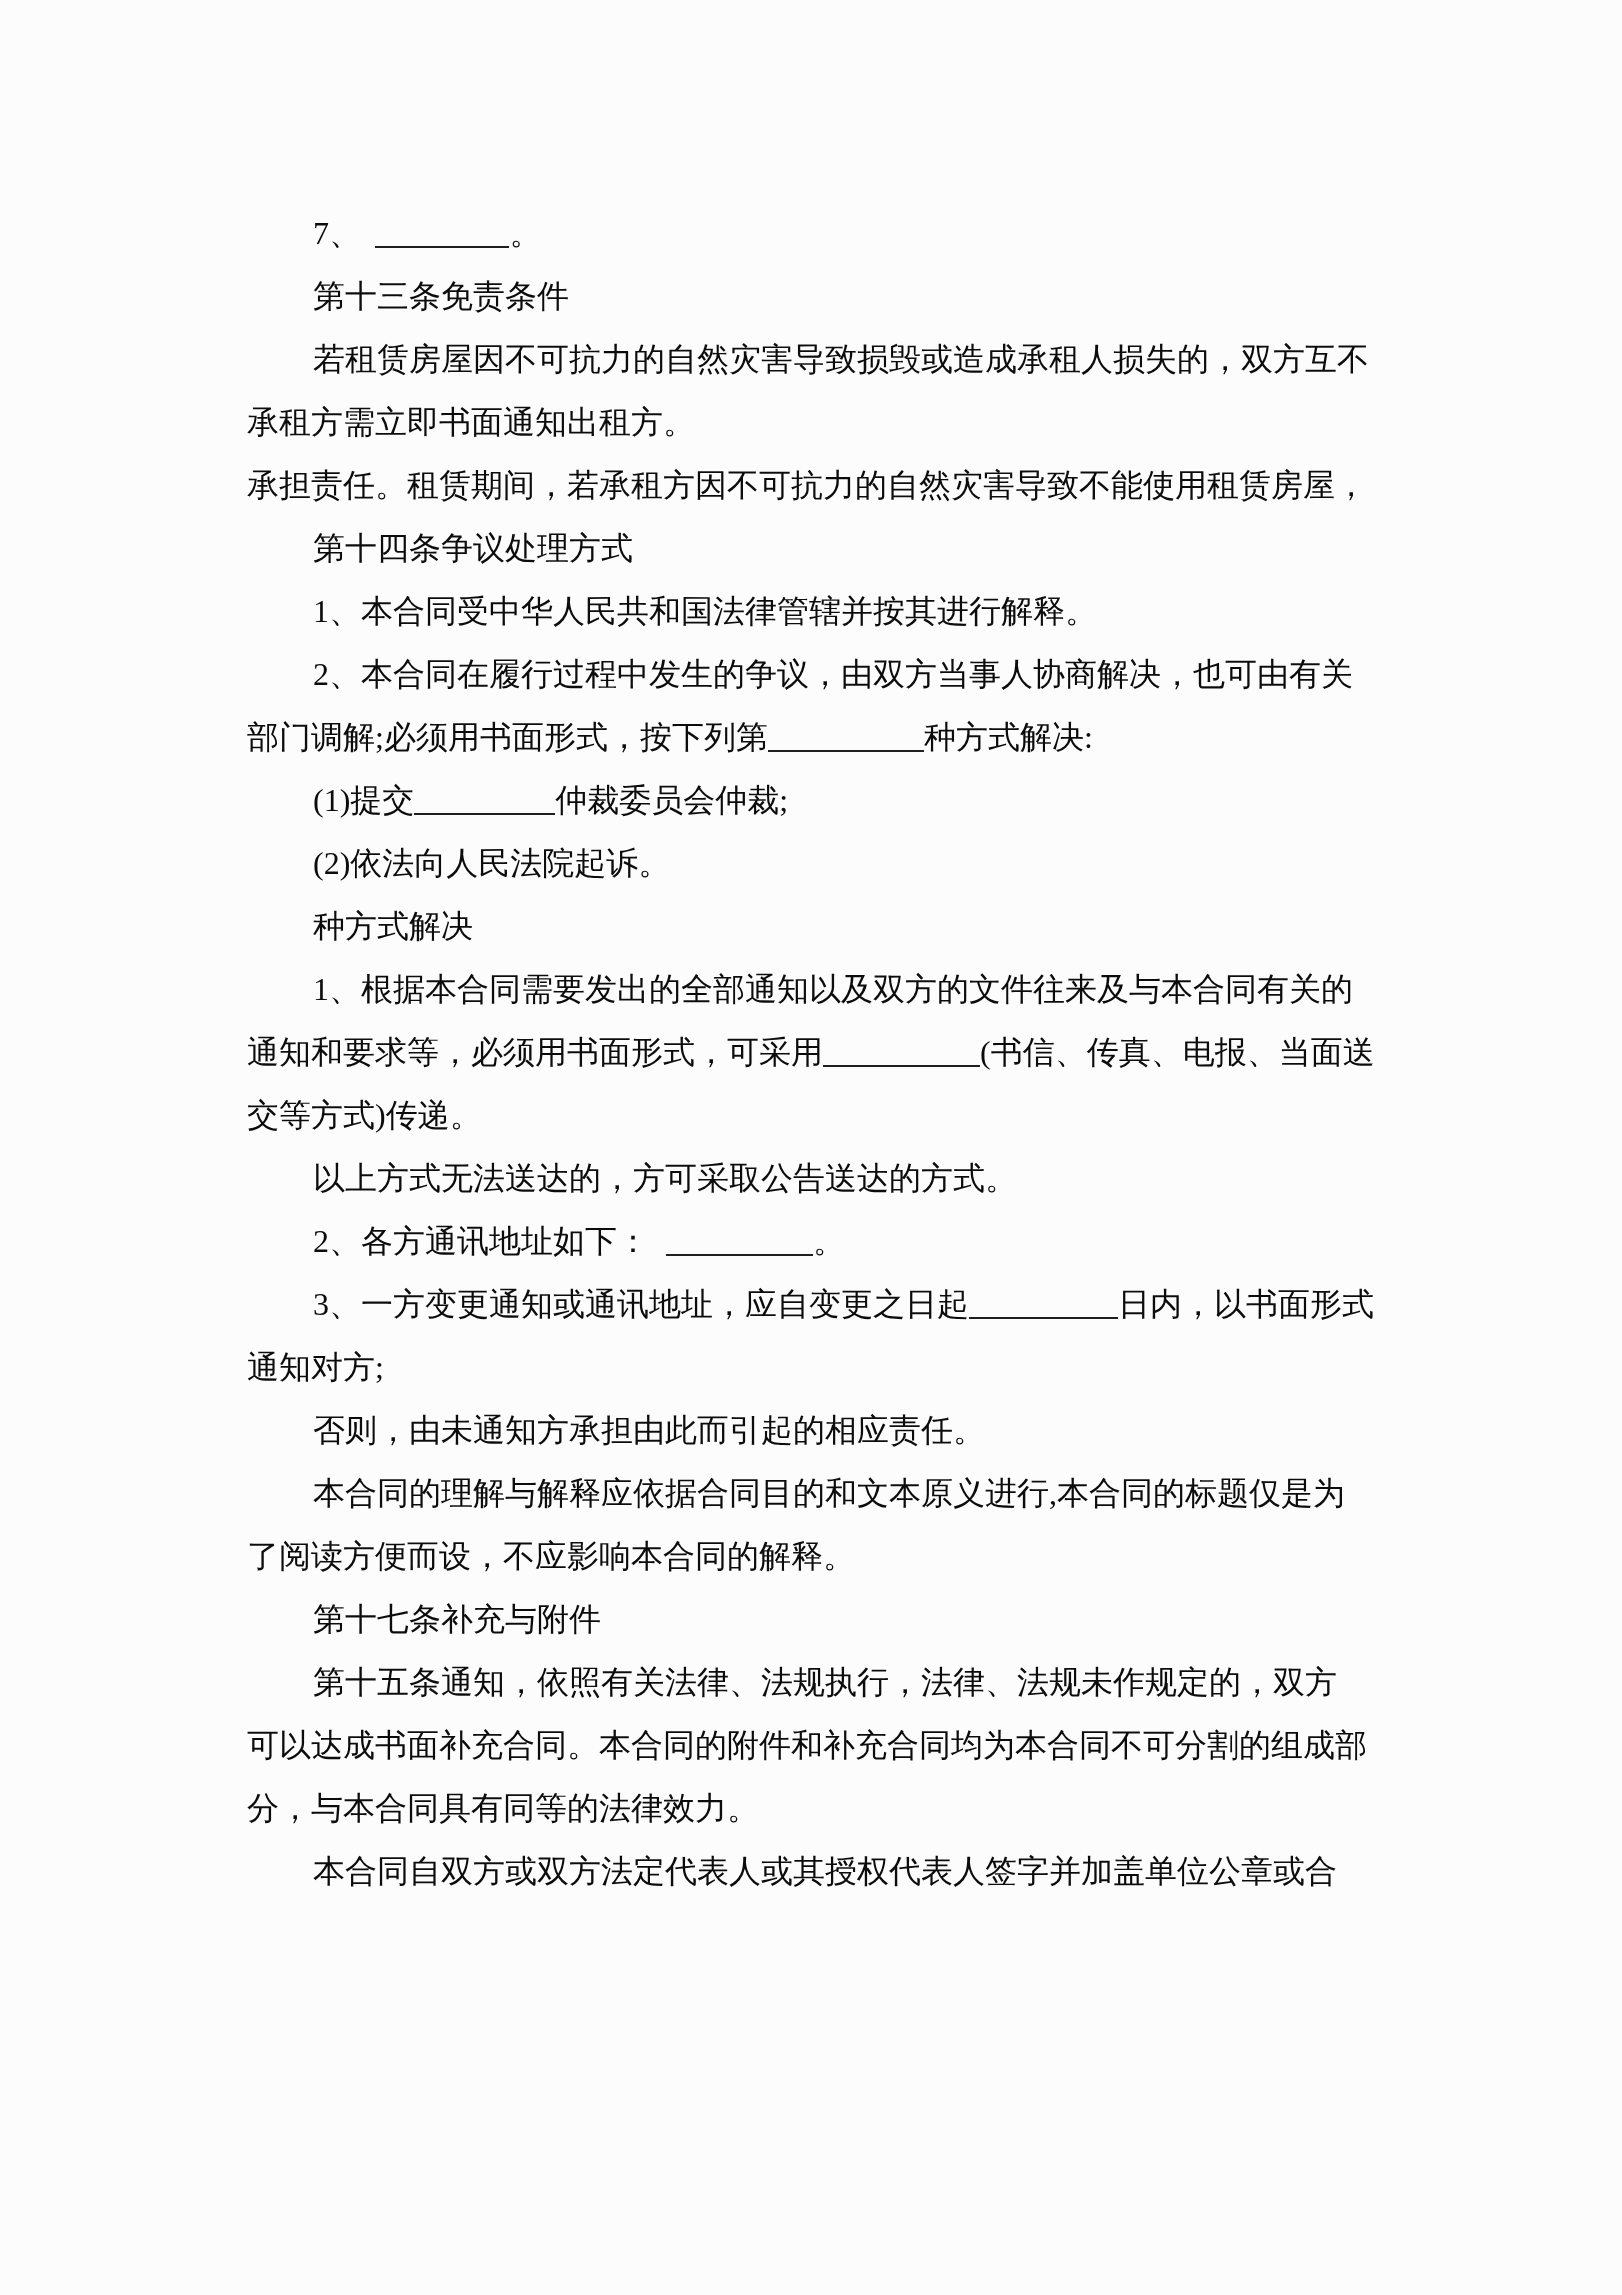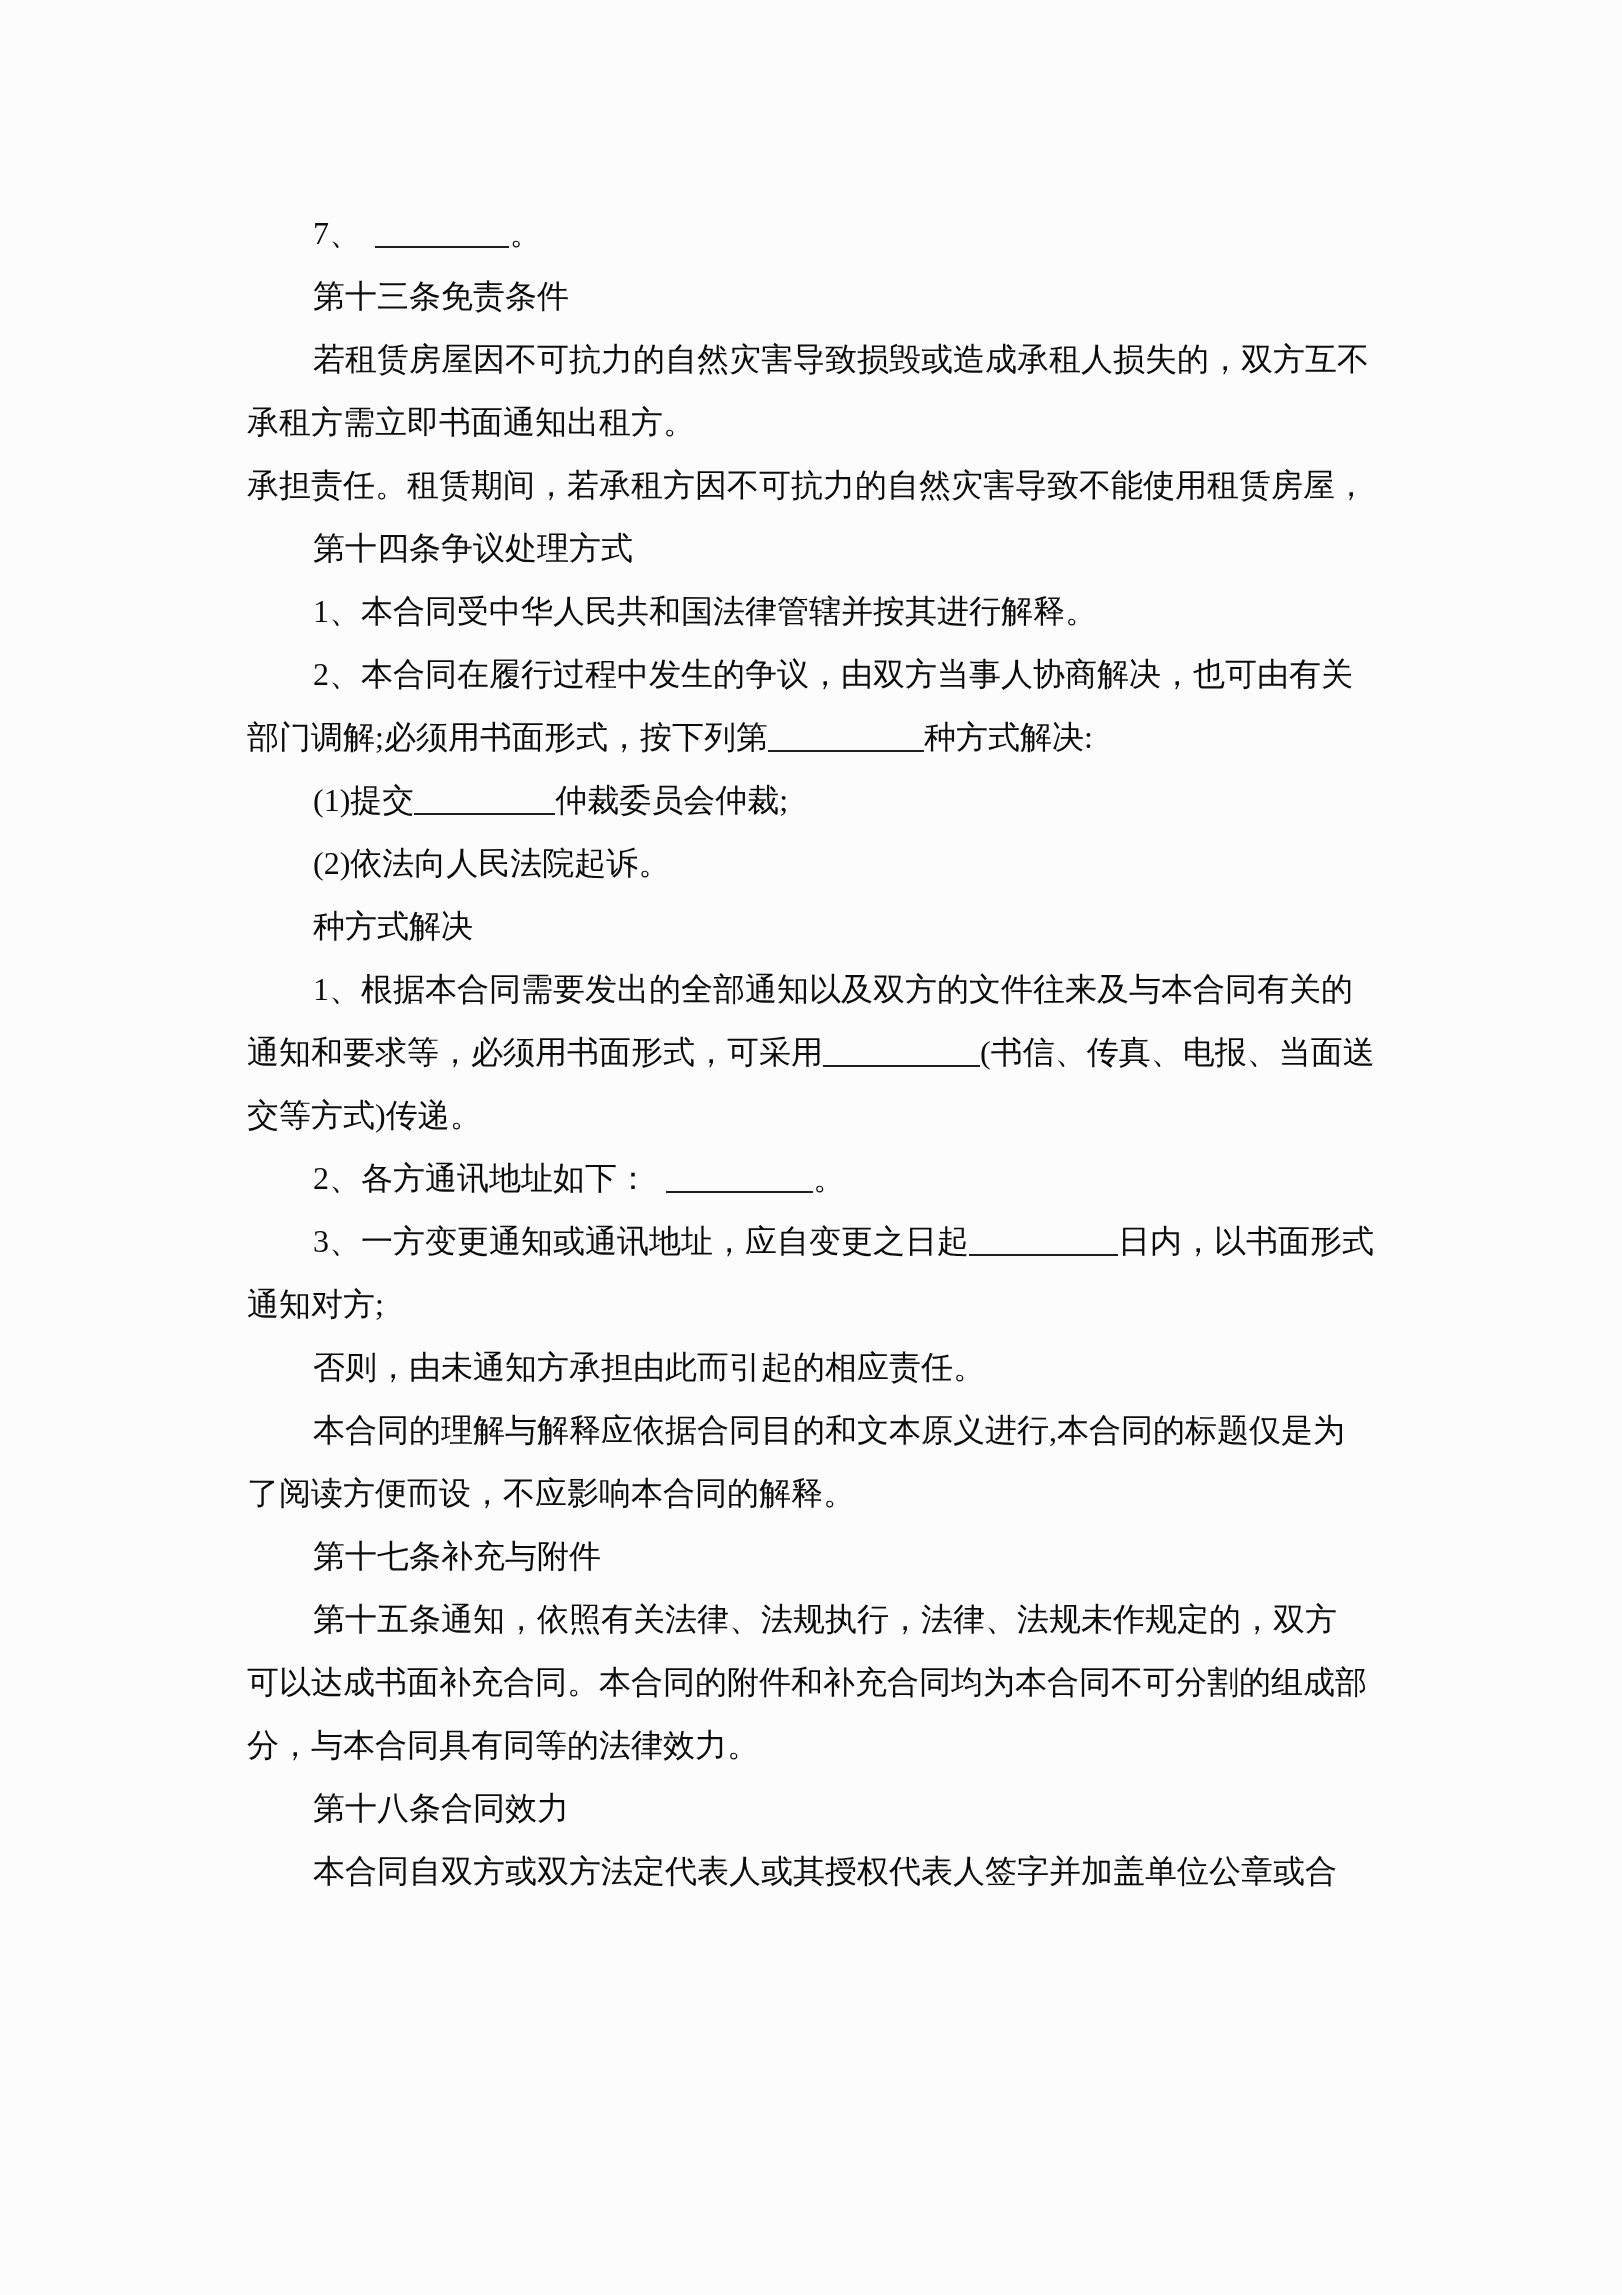--- a/index.html
+++ b/index.html
@@ -59,27 +59,27 @@
       <p class="line indent"><span class="run">第十四条争议处理方式</span></p>
       <p class="line indent"><span class="run">1、本合同受中华人民共和国法律管辖并按其进行解释。</span></p>
       <p class="line indent"><span class="run">2、本合同在履行过程中发生的争议，由双方当事人协商解决，也可由有关</span></p>
       <p class="line"><span class="run">部门调解;必须用书面形式，按下列第</span><span class="blank" style="width: 156px; border-bottom-color: rgb(31, 31, 31);"></span><span class="run">种方式解决:</span></p>
       <p class="line indent"><span class="run">(1)提交</span><span class="blank" style="width: 141px; border-bottom-color: rgb(31, 31, 31);"></span><span class="run">仲裁委员会仲裁;</span></p>
       <p class="line indent"><span class="run">(2)依法向人民法院起诉。</span></p>
       <p class="line indent"><span class="run">种方式解决</span></p>
       <p class="line indent"><span class="run">1、根据本合同需要发出的全部通知以及双方的文件往来及与本合同有关的</span></p>
       <p class="line"><span class="run">通知和要求等，必须用书面形式，可采用</span><span class="blank" style="width: 157px; border-bottom-color: rgb(31, 31, 31);"></span><span class="run">(书信、传真、电报、当面送</span></p>
       <p class="line"><span class="run">交等方式)传递。</span></p>
+      <p class="line indent"><span class="run">以上方式无法送达的，方可采取公告送达的方式。</span></p>
       <p class="line indent"><span class="run">2、各方通讯地址如下：</span><span class="blank" style="width: 147px; border-bottom-color: rgb(31, 31, 31); margin-left: 17px;"></span><span class="run">。</span></p>
       <p class="line indent"><span class="run">3、一方变更通知或通讯地址，应自变更之日起</span><span class="blank" style="width: 149px; border-bottom-color: rgb(31, 31, 31);"></span><span class="run">日内，以书面形式</span></p>
       <p class="line"><span class="run">通知对方;</span></p>
       <p class="line indent"><span class="run">否则，由未通知方承担由此而引起的相应责任。</span></p>
       <p class="line indent"><span class="run">本合同的理解与解释应依据合同目的和文本原义进行,本合同的标题仅是为</span></p>
       <p class="line"><span class="run">了阅读方便而设，不应影响本合同的解释。</span></p>
       <p class="line indent"><span class="run">第十七条补充与附件</span></p>
       <p class="line indent"><span class="run">第十五条通知，依照有关法律、法规执行，法律、法规未作规定的，双方</span></p>
       <p class="line"><span class="run">可以达成书面补充合同。本合同的附件和补充合同均为本合同不可分割的组成部</span></p>
       <p class="line"><span class="run">分，与本合同具有同等的法律效力。</span></p>
-      <p class="line indent"><span class="run">第十八条合同效力</span></p>
       <p class="line indent"><span class="run">本合同自双方或双方法定代表人或其授权代表人签字并加盖单位公章或合</span></p>
     </div>
 </div>
 
 
 </body></html>

